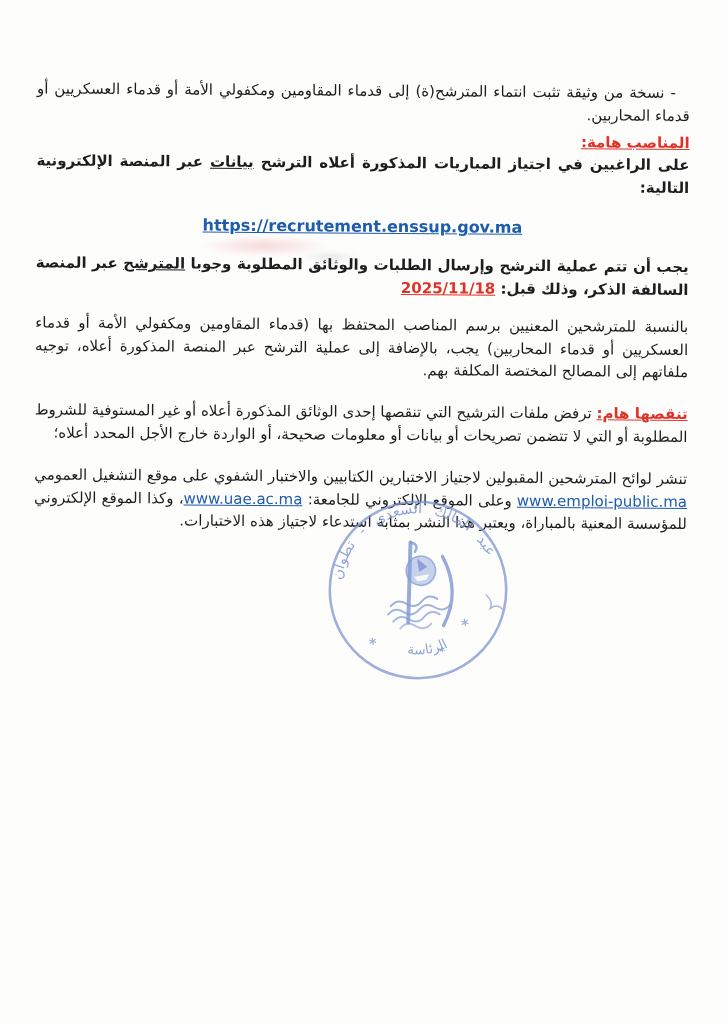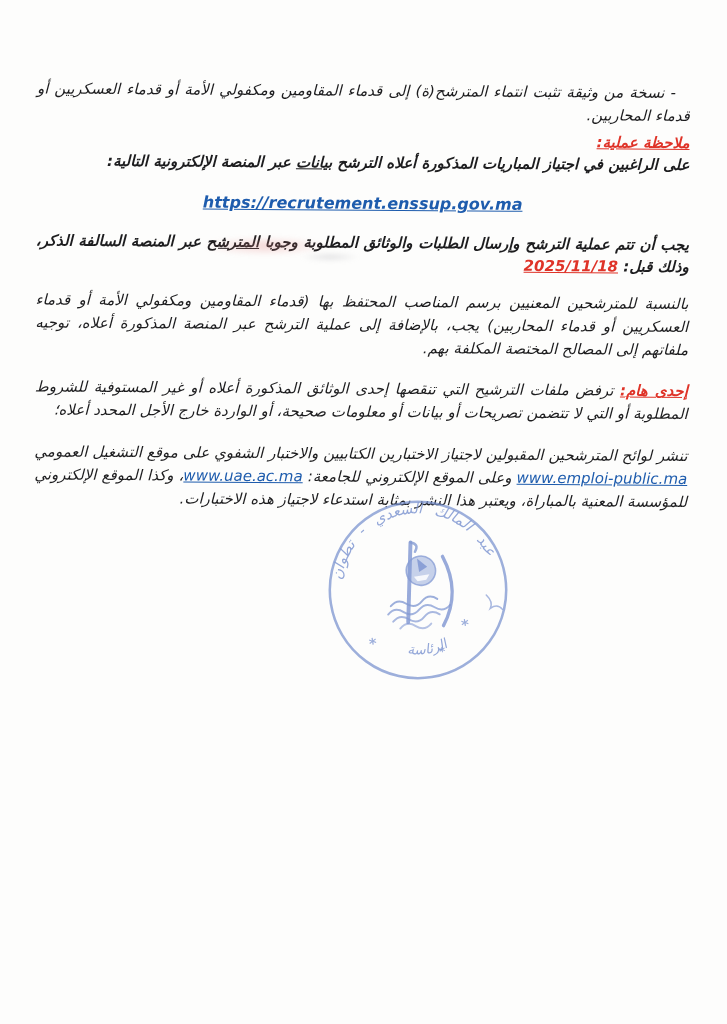--- a/index.html
+++ b/index.html
@@ -12,21 +12,21 @@
   *{box-sizing:border-box;}
   html,body{margin:0;padding:0;}
   body{
     width:727px;height:1024px;
     background:var(--page-bg);
     font-family:"DejaVu Sans", sans-serif;
     color:var(--text);
     direction:rtl;
     overflow:hidden;
   }
-  .page{position:relative;width:727px;height:848px;font-style:italic;}
+  .page{position:relative;width:727px;height:848px;}
   .content{
     position:absolute;top:82px;right:37px;left:37px;
     transform:rotate(0.4deg);
     transform-origin:top right;
   }
   p{margin:0;font-size:15px;line-height:1.52;text-align:justify;}
   .p-item{text-indent:14px;}
   .bold{font-weight:bold;}
   .u{text-decoration:underline;}
   .red{color:var(--red);}
@@ -72,41 +72,41 @@
 <body>
 
 <div class="page">
   <div class="content">
 
     <p class="p-item">
       <span>- نسخة من وثيقة تثبت انتماء المترشح(ة) إلى قدماء المقاومين ومكفولي الأمة أو قدماء العسكريين أو قدماء المحاربين.</span>
     </p>
 
     <p class="mt-sm">
-      <span class="red-heading">ملاحظة عملية:</span>
+      <span class="red-heading">المناصب هامة:</span>
     </p>
 
     <p>
       <span class="bold">على الراغبين في اجتياز المباريات المذكورة أعلاه الترشح </span><span class="bold u">بيانات</span><span class="bold"> عبر المنصة الإلكترونية التالية:</span>
     </p>
 
     <p class="center url-line">
       <span class="doclink portal">https://recrutement.enssup.gov.ma</span>
     </p>
 
     <p>
       <span class="bold">يجب أن تتم عملية الترشح وإرسال الطلبات والوثائق المطلوبة وجوبا </span><span class="bold u">المترشح</span><span class="bold"> عبر المنصة السالفة الذكر، وذلك قبل: </span><span class="bold u red">2025/11/18</span>
     </p>
 
     <p class="mt-md">
       <span>بالنسبة للمترشحين المعنيين برسم المناصب المحتفظ بها (قدماء المقاومين ومكفولي الأمة أو قدماء العسكريين أو قدماء المحاربين) يجب، بالإضافة إلى عملية الترشح عبر المنصة المذكورة أعلاه، توجيه ملفاتهم إلى المصالح المختصة المكلفة بهم.</span>
     </p>
 
     <p class="mt-lg">
-      <span class="red-heading">إحدى هام:</span><span> ترفض ملفات الترشيح التي تنقصها إحدى الوثائق المذكورة أعلاه أو غير المستوفية للشروط المطلوبة أو التي لا تتضمن تصريحات أو بيانات أو معلومات صحيحة، أو الواردة خارج الأجل المحدد أعلاه؛</span>
+      <span class="red-heading">تنقصها هام:</span><span> ترفض ملفات الترشيح التي تنقصها إحدى الوثائق المذكورة أعلاه أو غير المستوفية للشروط المطلوبة أو التي لا تتضمن تصريحات أو بيانات أو معلومات صحيحة، أو الواردة خارج الأجل المحدد أعلاه؛</span>
     </p>
 
     <p class="mt-lg">
       <span>تنشر لوائح المترشحين المقبولين لاجتياز الاختبارين الكتابيين والاختبار الشفوي على موقع التشغيل العمومي </span><span class="doclink">www.emploi-public.ma</span><span> وعلى الموقع الإلكتروني للجامعة: </span><span class="doclink">www.uae.ac.ma</span><span>، وكذا الموقع الإلكتروني للمؤسسة المعنية بالمباراة، ويعتبر هذا النشر بمثابة استدعاء لاجتياز هذه الاختبارات.</span>
     </p>
 
   </div>
 
   <div class="artifact pink"></div>
   <div class="artifact gray"></div>

